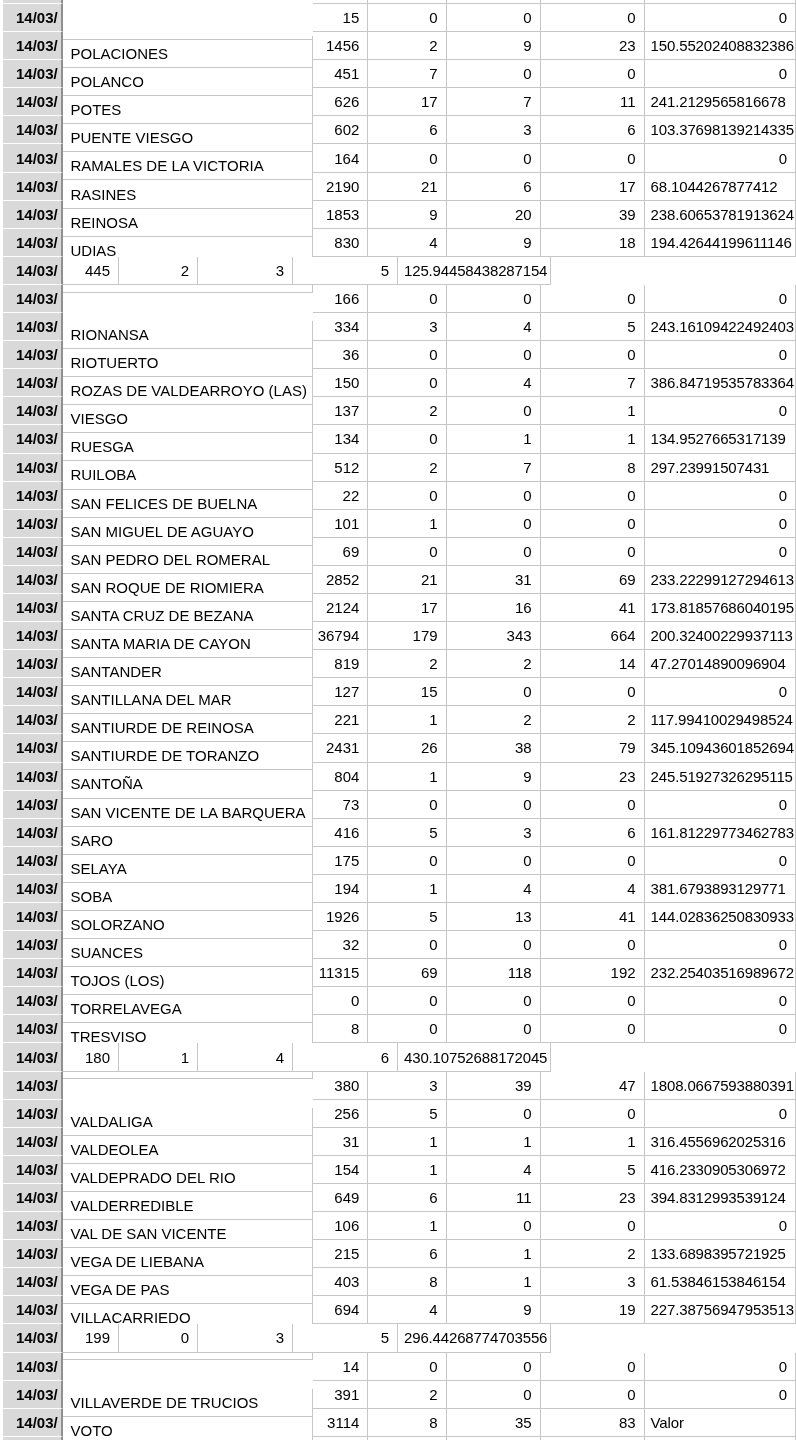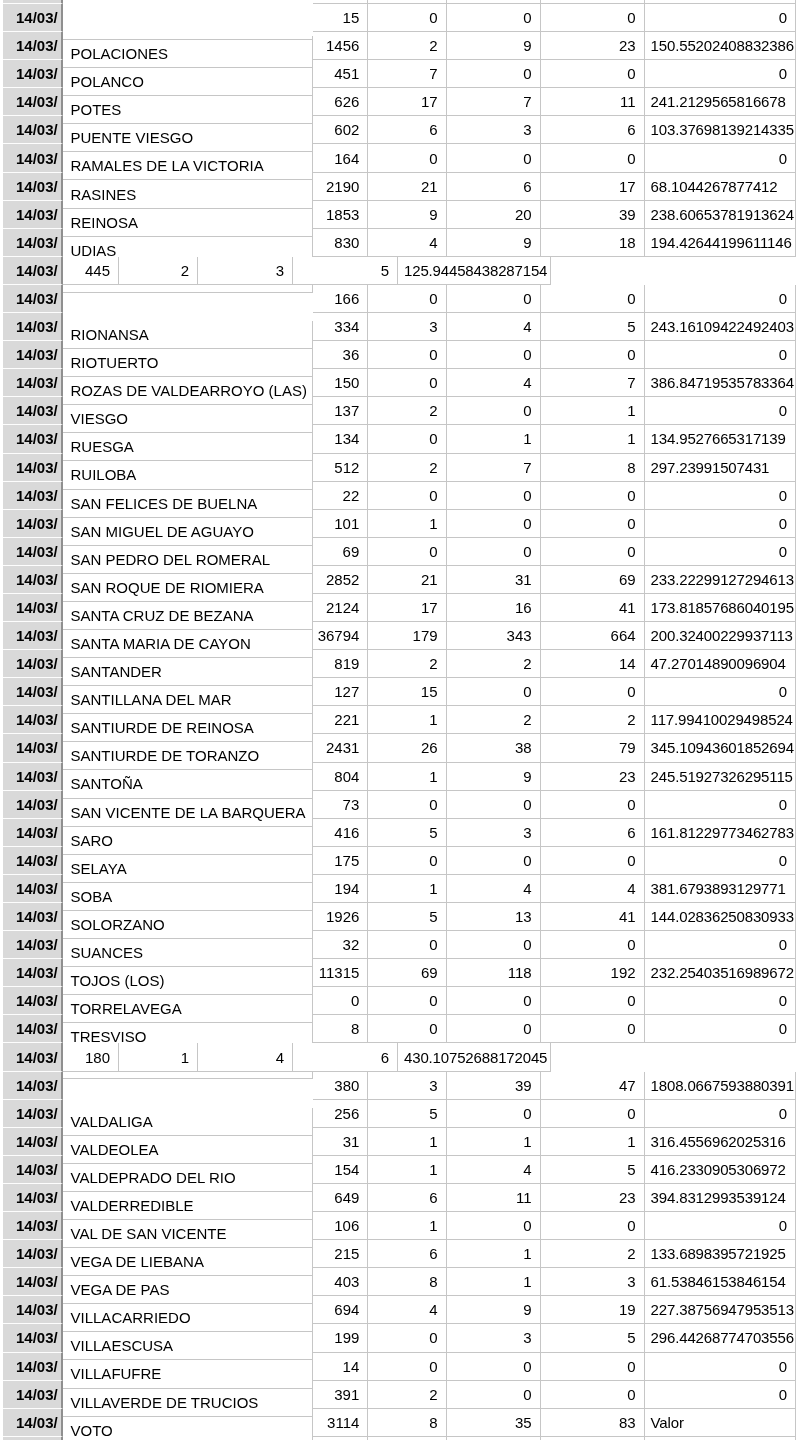--- a/index.html
+++ b/index.html
@@ -462,21 +462,20 @@
         <div class="cell c-date">14/03/</div>
         <div class="cell c-name">VILLAESCUSA</div>
         <div class="cell c-n1 num">694</div>
         <div class="cell c-n2 num">4</div>
         <div class="cell c-n3 num">9</div>
         <div class="cell c-n4 num">19</div>
         <div class="cell c-last">227.38756947953513</div>
       </div>
       <div class="row">
         <div class="cell c-date">14/03/</div>
-        <div class="cell c-name">VILLAFUFRE</div>
         <div class="cell c-n1 num">199</div>
         <div class="cell c-n2 num">0</div>
         <div class="cell c-n3 num">3</div>
         <div class="cell c-n4 num">5</div>
         <div class="cell c-last">296.44268774703556</div>
       </div>
       <div class="row">
         <div class="cell c-date">14/03/</div>
         <div class="cell c-name">VILLAVERDE DE TRUCIOS</div>
         <div class="cell c-n1 num">14</div>

